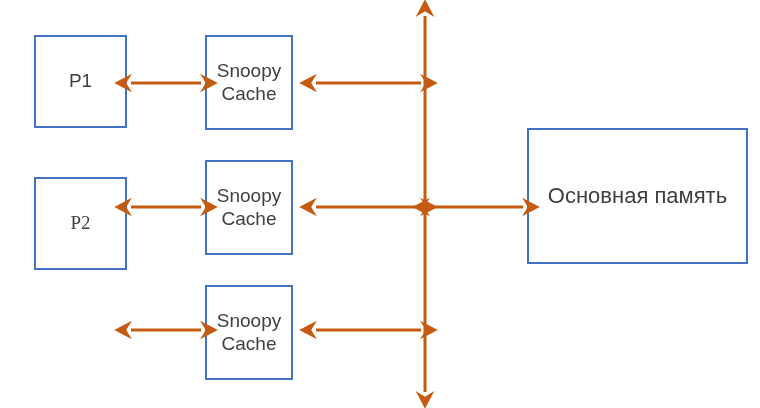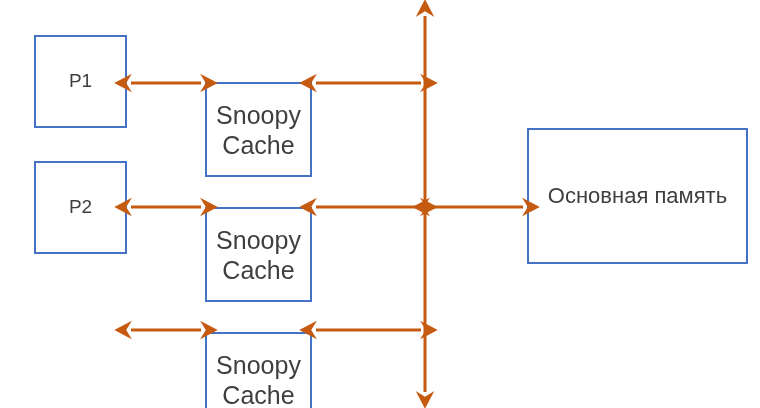--- a/index.html
+++ b/index.html
@@ -32,24 +32,23 @@
   .box-label {
     display: block;
     white-space: pre-line;
   }
   .proc-box {
     width: 93px;
     height: 93px;
     font-size: 19px;
   }
   .cache-box {
-    width: 107px;
+    width: 88px;
     height: 95px;
-    font-size: 25px;
-    margin-top: 47px;
+    font-size: 19px;
   }
   .mem-box {
     width: 221px;
     height: 136px;
     font-size: 22px;
   }
   svg.overlay {
     position: absolute;
     left: 0;
     top: 0;
@@ -60,21 +59,21 @@
 </style>
 </head>
 <body>
 
 <div id="canvas">
 
   <div class="box proc-box" style="left:34px; top:35px;">
     <span class="box-label">P1</span>
   </div>
 
-  <div class="box proc-box" style="left:34px; top:161px;">
+  <div class="box proc-box" style="left:34px; top:177px;font-family:Liberation Serif, serif;">
     <span class="box-label">P2</span>
   </div>
 
 
   <div class="box cache-box" style="left:205px; top:35px;">
     <span class="box-label">Snoopy
 Cache</span>
   </div>
 
   <div class="box cache-box" style="left:205px; top:160px;">

